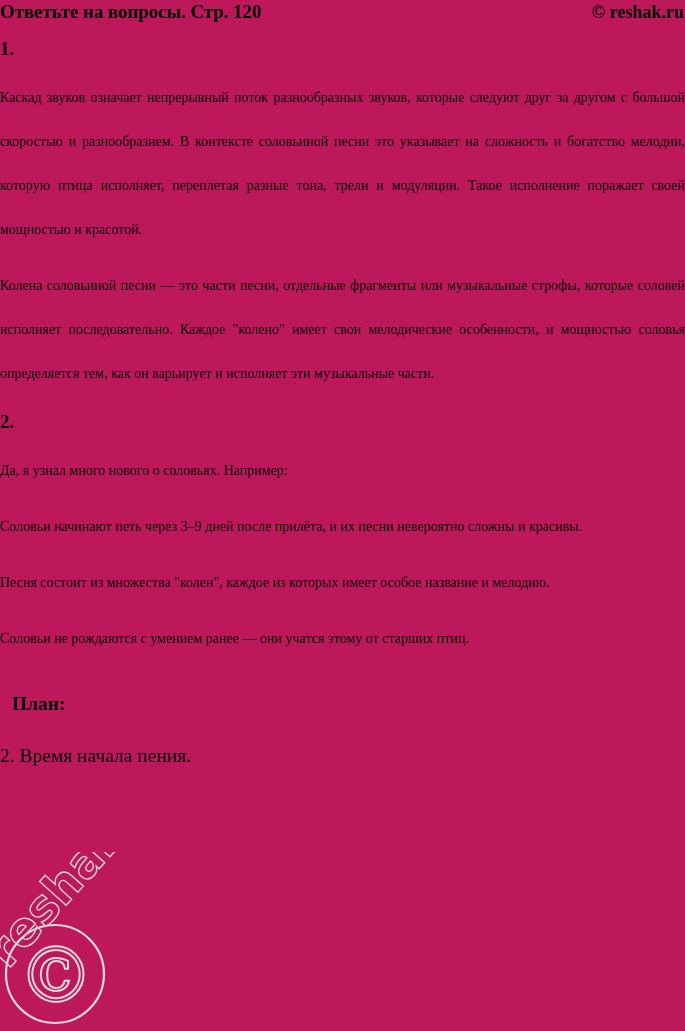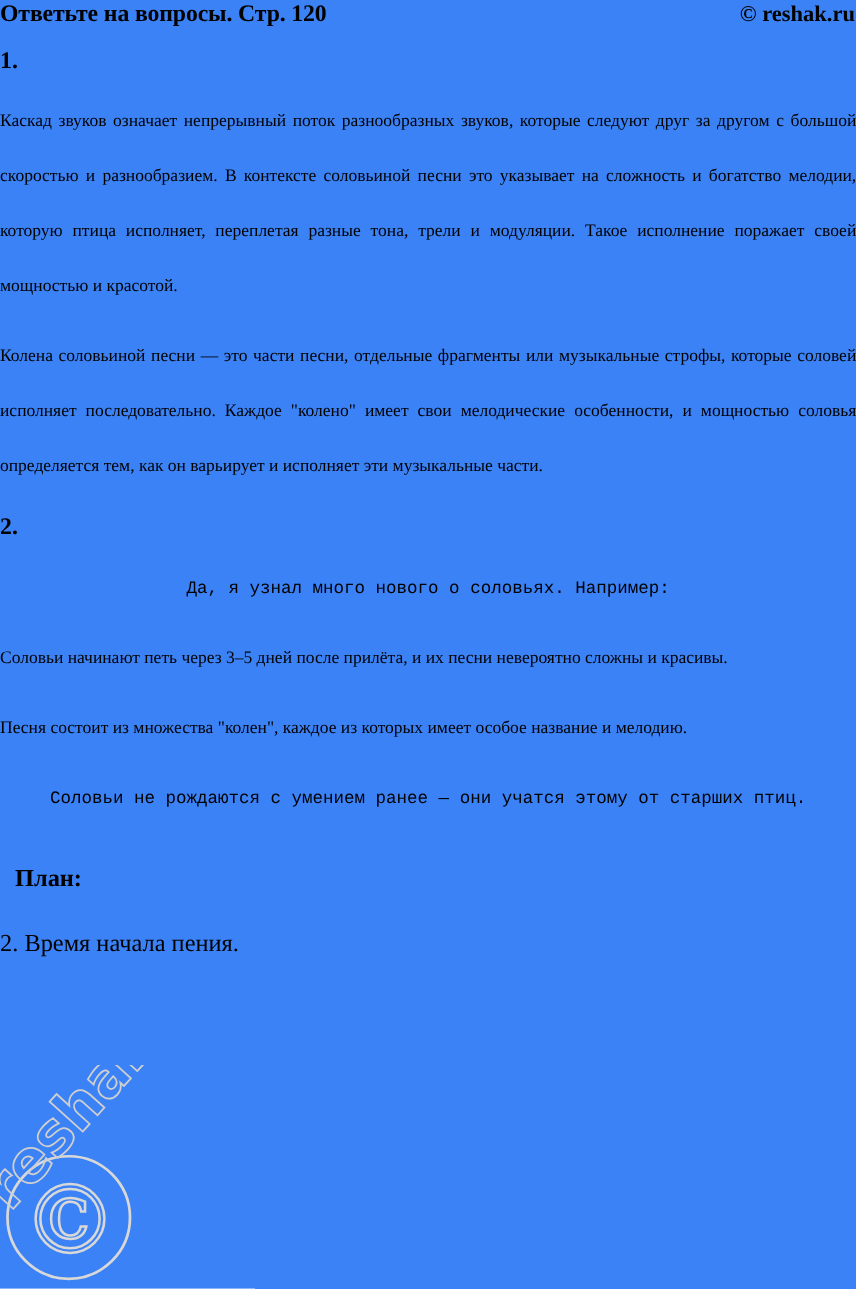--- a/index.html
+++ b/index.html
@@ -10,21 +10,21 @@
   }
   body {
     font-family: "Liberation Serif", "DejaVu Serif", serif;
     color: #000000;
   }
   .page {
     position: relative;
     width: 685px;
     height: 1031px;
     overflow: hidden;
-    background: #3b82f6;
+    background: #be185d;
     box-sizing: border-box;
   }
 
   
   .doc-header {
     position: relative;
     display: flex;
     align-items: baseline;
     justify-content: space-between;
     padding: 1px 0 0 0;
@@ -64,21 +64,21 @@
     font-size: 14px;
     line-height: 44px;
     text-align: justify;
     text-justify: inter-word;
     margin: 0;
     padding: 0;
     -webkit-hyphens: none;
     hyphens: none;
   }
   .para.gap-top { margin-top: 12px; }
-  .para.tight { text-align: center; font-family: Liberation Mono, monospace; }
+  .para.tight { text-align: left; }
 
   .plan-heading {
     font-size: 19.5px;
     font-weight: bold;
     margin: 12px;
     padding-top: 13px;
     line-height: 36px;
   }
   .plan-list {
     list-style: none;
@@ -136,21 +136,21 @@
   </div>
 
   <div class="content">
 
     <div class="q-number">1.</div>
     <p class="para gap-top">Каскад звуков означает непрерывный поток разнообразных звуков, которые следуют друг за другом с большой скоростью и разнообразием. В контексте соловьиной песни это указывает на сложность и богатство мелодии, которую птица исполняет, переплетая разные тона, трели и модуляции. Такое исполнение поражает своей мощностью и красотой.</p>
     <p class="para gap-top">Колена соловьиной песни — это части песни, отдельные фрагменты или музыкальные строфы, которые соловей исполняет последовательно. Каждое "колено" имеет свои мелодические особенности, и мощностью соловья определяется тем, как он варьирует и исполняет эти музыкальные части.</p>
 
     <div class="q-number second">2.</div>
     <p class="para tight gap-top">Да, я узнал много нового о соловьях. Например:</p>
-    <p class="para gap-top">Соловьи начинают петь через 3–5 дней после прилёта, и их песни невероятно сложны и красивы.</p>
+    <p class="para gap-top">Соловьи начинают петь через 3–9 дней после прилёта, и их песни невероятно сложны и красивы.</p>
     <p class="para gap-top">Песня состоит из множества "колен", каждое из которых имеет особое название и мелодию.</p>
     <p class="para tight gap-top">Соловьи не рождаются с умением ранее — они учатся этому от старших птиц.</p>
 
     <div class="plan-heading">План:</div>
     <ul class="plan-list">
       <li class="plan-item">2. Время начала пения.</li>
 
     </ul>
 
   </div>

